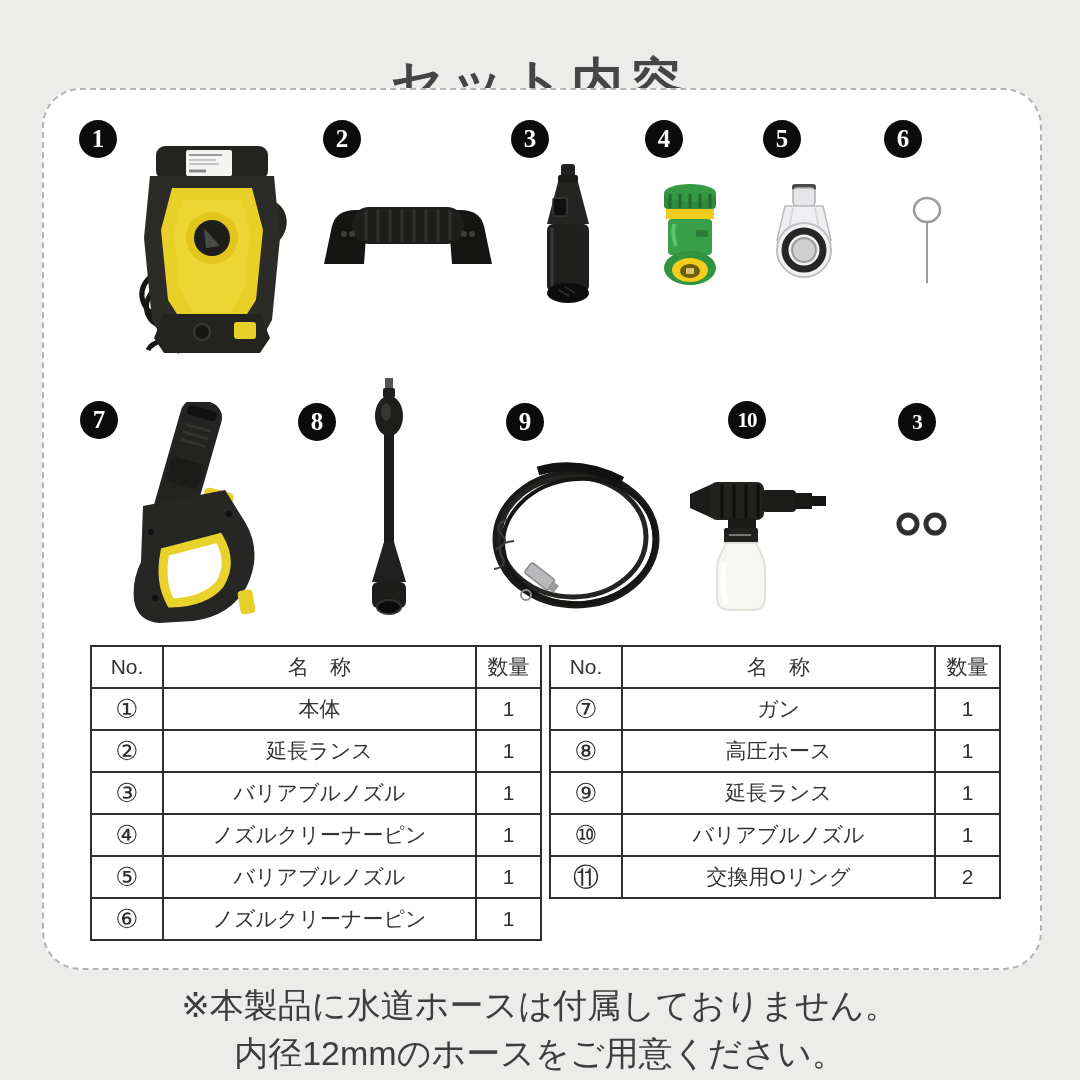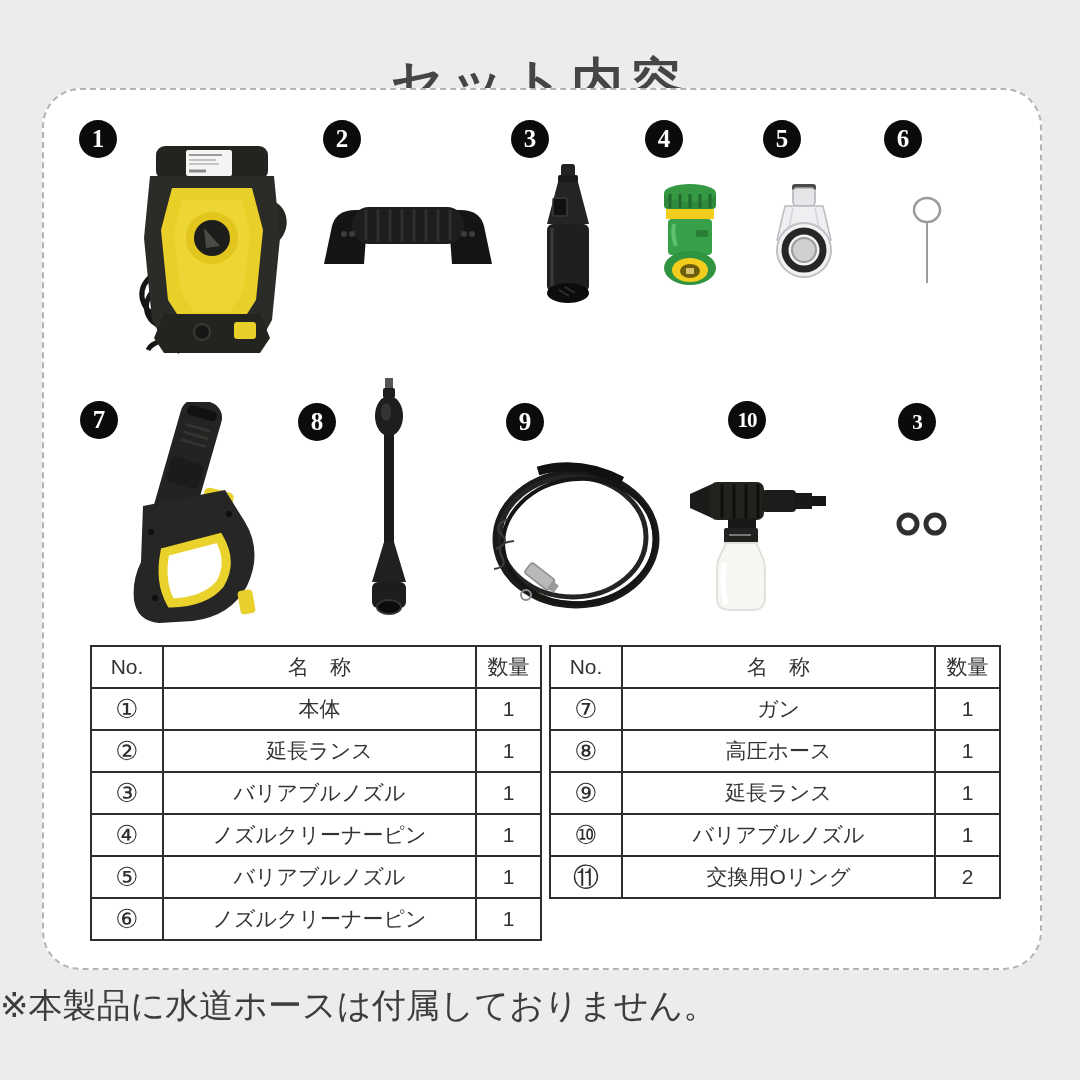--- a/index.html
+++ b/index.html
@@ -32,21 +32,21 @@
   }
   .tbl-left{left:46px;top:555px;}
   .tbl-right{left:505px;top:555px;}
   th,td{
     border:2px solid #2e2e2e;height:40px;padding:0;text-align:center;
     vertical-align:middle;font-size:21px;font-weight:normal;color:#333333;
     overflow:hidden;white-space:nowrap;
   }
   td.no{font-size:26px;color:#2e2e2e;}
   .footer{
-    position:absolute;top:981px;left:0;width:100%;
+    position:absolute;top:981px;left:0;width:100%;text-align:center;
     font-size:34px;line-height:48px;color:#3d3d3d;
   }
 </style>
 </head>
 <body>
 
 <div class="title">セット内容</div>
 
 <div class="card">
 
@@ -317,13 +317,14 @@
       <td>交換用Oリング</td>
       <td>2</td>
     </tr>
   </tbody>
     </table>
 
 </div>
 
 <div class="footer">
   <div>※本製品に水道ホースは付属しておりません。</div>
+  <div>内径12mmのホースをご用意ください。</div>
 </div>
 
 </body></html>

